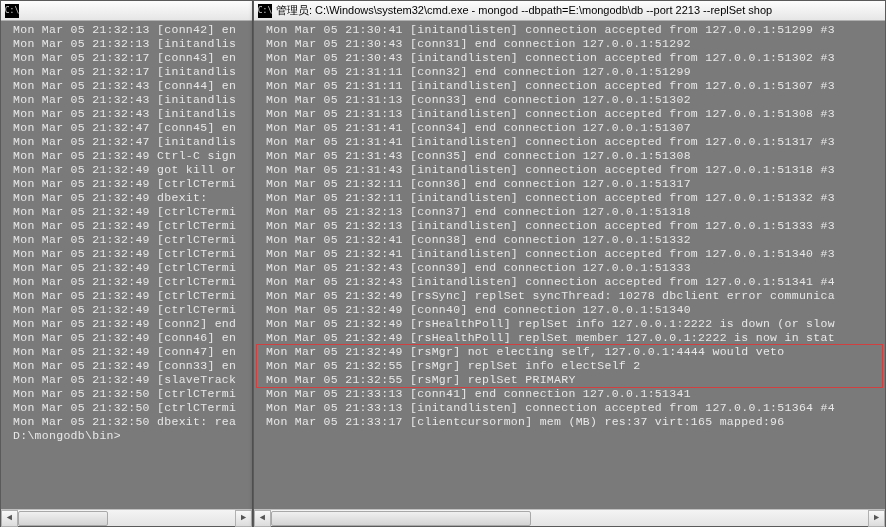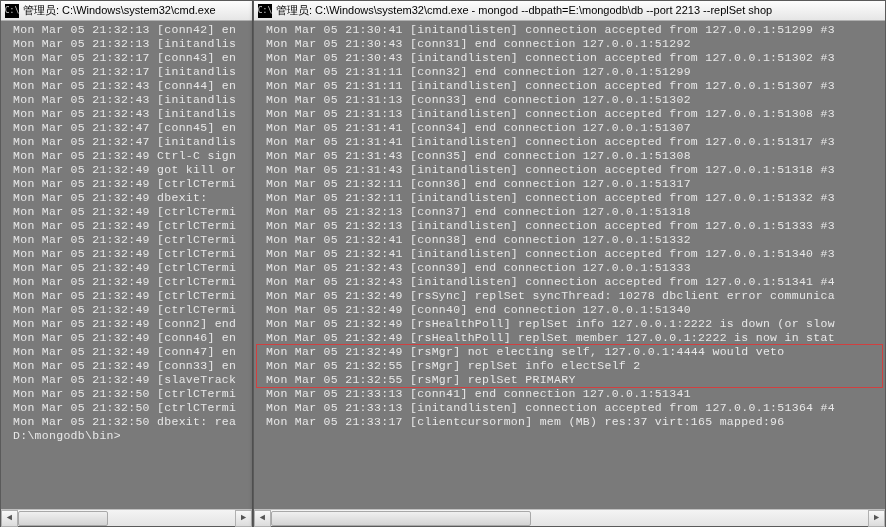--- a/index.html
+++ b/index.html
@@ -112,21 +112,20 @@
     border: 1px solid #a8a8a8;
     border-radius: 2px;
   }
 </style>
 </head>
 <body>
 
 <div class="window left">
   <div class="titlebar">
     <span class="icon">C:\</span>
-    <span>管理员: C:\Windows\system32\cmd.exe</span>
   </div>
   <div class="terminal" id="term-left"><div class="line">Mon Mar 05 21:32:13 [conn42] en</div><div class="line">Mon Mar 05 21:32:13 [initandlis</div><div class="line">Mon Mar 05 21:32:17 [conn43] en</div><div class="line">Mon Mar 05 21:32:17 [initandlis</div><div class="line">Mon Mar 05 21:32:43 [conn44] en</div><div class="line">Mon Mar 05 21:32:43 [initandlis</div><div class="line">Mon Mar 05 21:32:43 [initandlis</div><div class="line">Mon Mar 05 21:32:47 [conn45] en</div><div class="line">Mon Mar 05 21:32:47 [initandlis</div><div class="line">Mon Mar 05 21:32:49 Ctrl-C sign</div><div class="line">Mon Mar 05 21:32:49 got kill or</div><div class="line">Mon Mar 05 21:32:49 [ctrlCTermi</div><div class="line">Mon Mar 05 21:32:49 dbexit:</div><div class="line">Mon Mar 05 21:32:49 [ctrlCTermi</div><div class="line">Mon Mar 05 21:32:49 [ctrlCTermi</div><div class="line">Mon Mar 05 21:32:49 [ctrlCTermi</div><div class="line">Mon Mar 05 21:32:49 [ctrlCTermi</div><div class="line">Mon Mar 05 21:32:49 [ctrlCTermi</div><div class="line">Mon Mar 05 21:32:49 [ctrlCTermi</div><div class="line">Mon Mar 05 21:32:49 [ctrlCTermi</div><div class="line">Mon Mar 05 21:32:49 [ctrlCTermi</div><div class="line">Mon Mar 05 21:32:49 [conn2] end</div><div class="line">Mon Mar 05 21:32:49 [conn46] en</div><div class="line">Mon Mar 05 21:32:49 [conn47] en</div><div class="line">Mon Mar 05 21:32:49 [conn33] en</div><div class="line">Mon Mar 05 21:32:49 [slaveTrack</div><div class="line">Mon Mar 05 21:32:50 [ctrlCTermi</div><div class="line">Mon Mar 05 21:32:50 [ctrlCTermi</div><div class="line">Mon Mar 05 21:32:50 dbexit: rea</div><div class="line"></div><div class="line">D:\mongodb\bin&gt;</div></div>
   <div class="scrollbar-h">
     <div class="btn">◄</div>
     <div class="track">
       <div class="thumb" id="thumb-left" style="left: 0px; width: 90px;"></div>
     </div>
     <div class="btn">►</div>
   </div>
 </div>

